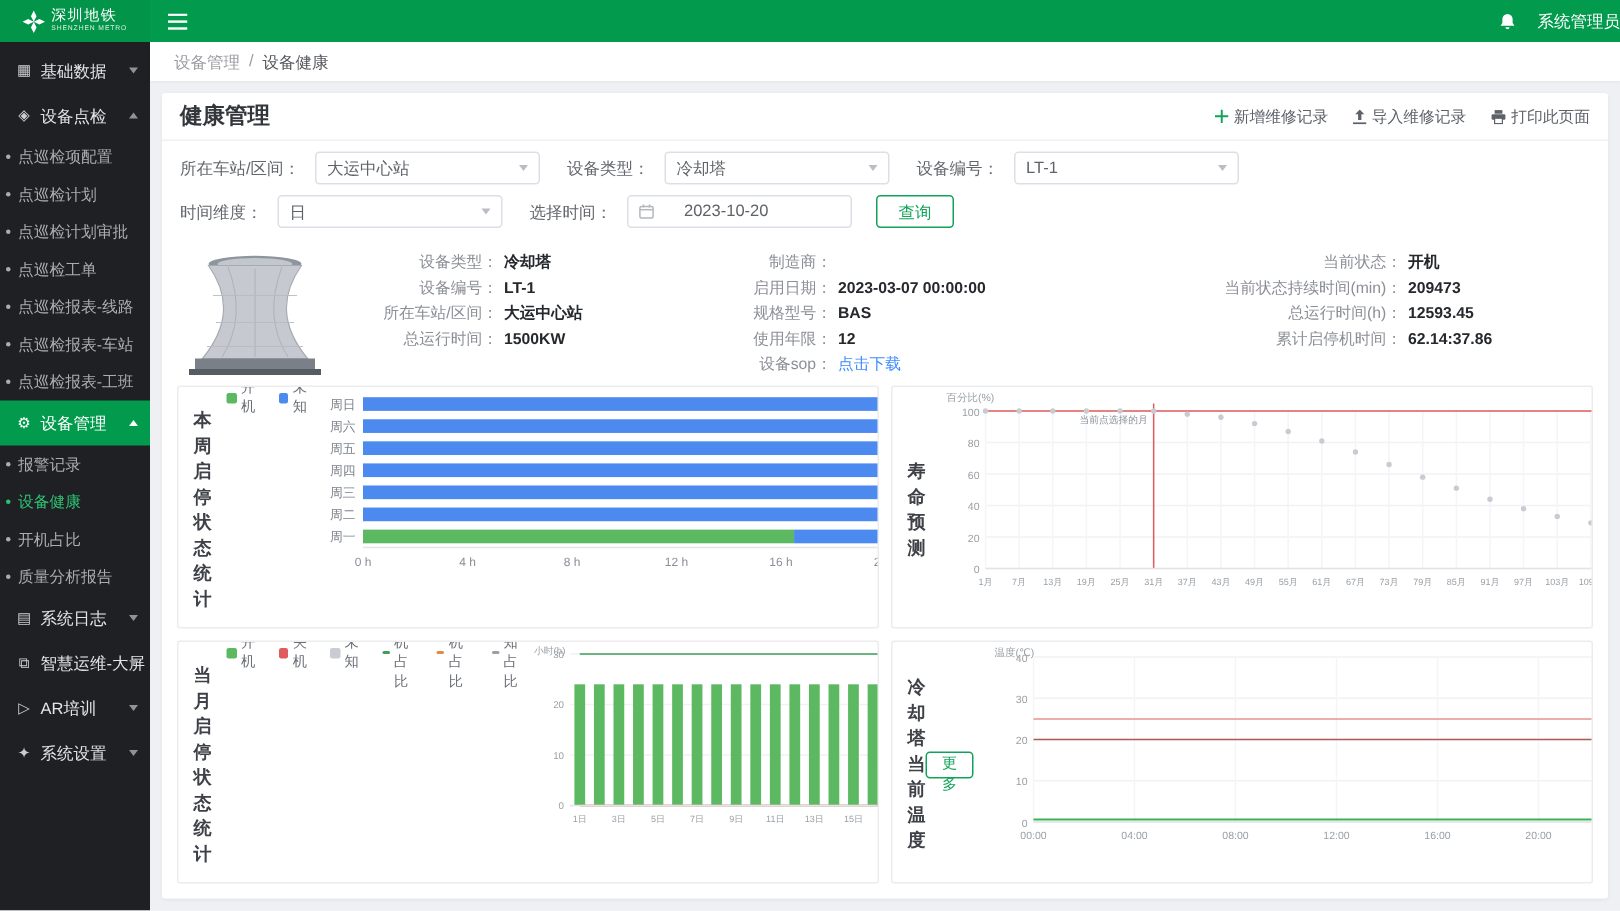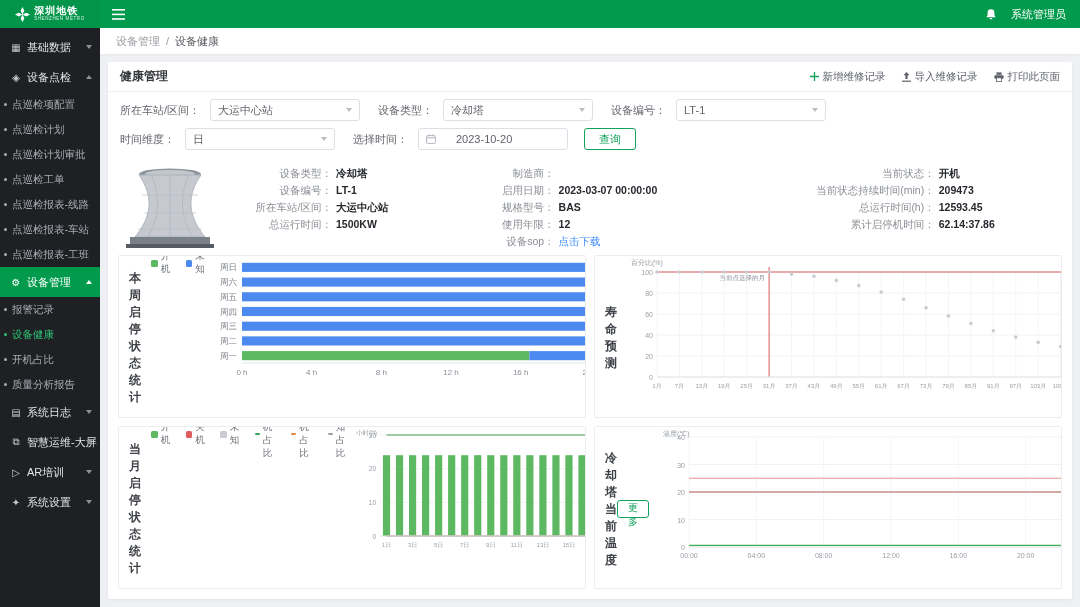--- a/index.html
+++ b/index.html
@@ -4,26 +4,26 @@
 <style>
   * { margin:0; padding:0; box-sizing:border-box; }
   html,body { width:1080px; height:607px; overflow:hidden; background:#eef0f3;
     font-family:"Liberation Sans","DejaVu Sans",sans-serif; font-size:12px; color:#333; }
   .app { width:1080px; height:607px; display:flex; flex-direction:column; }
 
   
   .topbar { height:28px; background:#029a4c; display:flex; align-items:center; color:#fff; flex:0 0 28px; }
   .logo { width:100px; height:100%; display:flex; align-items:center; justify-content:center; gap:4px; background:#02954a; }
   .logo-text { line-height:1; }
-  .logo-title { font-size:10px; font-weight:bold; letter-spacing:1px; }
+  .logo-title { font-size:10px; font-weight:normal; letter-spacing:1px; }
   .logo-sub { font-size:4.5px; letter-spacing:0.6px; margin-top:1px; color:#d8efe2; }
   .menu-toggle { margin-left:12px; display:flex; align-items:center; cursor:pointer; }
   .spacer { flex:1; }
   .bell { margin-right:14px; cursor:pointer; display:flex; align-items:center; }
-  .admin { font-size:11px; margin-right:14px; cursor:pointer; }
+  .admin { font-size:11px; cursor:pointer; }
 
   
   .body-row { flex:1; display:flex; min-height:0; }
   .sidebar { width:100px; background:#1e2023; color:#dfe2e6; padding-top:4px; flex:0 0 100px; overflow:hidden; }
   .nav-item { height:30px; display:flex; align-items:center; padding-left:10px; gap:5px; font-size:11px;
     cursor:pointer; position:relative; color:#e2e4e8; }
   .nav-ic { width:12px; font-size:10px; color:#c9cdd2; text-align:center; }
   .nav-item::after { content:""; position:absolute; right:8px; top:50%; margin-top:-2px;
     border-left:3px solid transparent; border-right:3px solid transparent; border-top:4px solid #8e939a; }
   .nav-item.open::after { border-top:none; border-bottom:4px solid #8e939a; }
@@ -39,21 +39,21 @@
   .breadcrumb { height:26px; background:#fff; display:flex; align-items:center; gap:6px; padding:0 16px;
     font-size:11px; color:#9a9da2; flex:0 0 26px; box-shadow:0 1px 2px rgba(0,0,0,.04); }
   .bc-current { color:#54575c; }
   .content { flex:1; padding:8px; min-height:0; }
   .card { background:#fff; height:100%; border-radius:2px; display:flex; flex-direction:column;
     box-shadow:0 1px 3px rgba(0,0,0,.05); min-height:0; }
 
   
   .card-head { display:flex; align-items:center; justify-content:space-between; padding:6px 12px;
     border-bottom:1px solid #f0f0f0; }
-  .card-title { font-size:12px; font-weight:bold; color:#33363b; }
+  .card-title { font-size:15px; font-weight:bold; color:#33363b; }
   .card-actions { display:flex; gap:16px; }
   .card-actions a { display:flex; align-items:center; gap:4px; font-size:10.5px; color:#5d6169; cursor:pointer; }
 
   
   .filters { padding:7px 12px 2px; }
   .filter-row { display:flex; align-items:center; gap:10px; margin-bottom:7px; }
   .f-label { font-size:11px; color:#63666c; margin-left:8px; }
   .f-label:first-child { margin-left:0; }
   .select, .date-box { width:150px; height:22px; border:1px solid #dcdfe6; border-radius:3px; background:#fff;
     display:flex; align-items:center; padding:0 7px; font-size:11px; color:#5f6368; cursor:pointer; }

